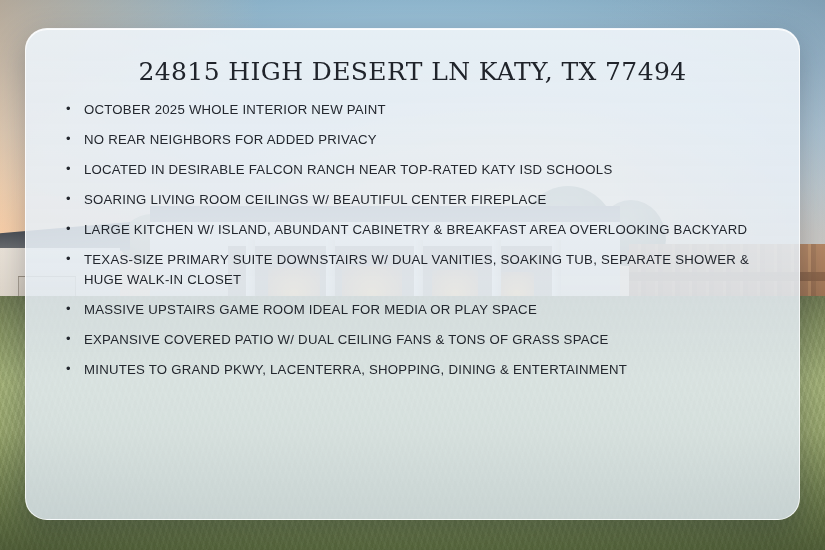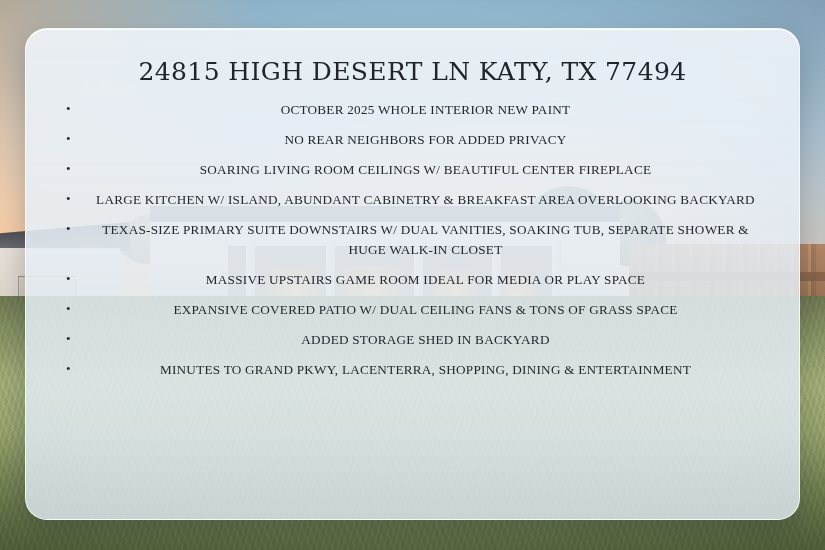--- a/index.html
+++ b/index.html
@@ -226,29 +226,28 @@
     text-transform: uppercase;
   }
 
   .bullets {
     list-style: none;
     margin: 0;
     padding: 0 6px 0 14px;
   }
   .bullets li {
     position: relative;
-    font-family: Liberation Serif, serif;
+    font-family: Liberation Sans, sans-serif;
     font-size: 13.2px;
     line-height: 1.55;
     letter-spacing: 0.25px;
     color: #23272e;
     text-transform: uppercase;
     padding: 0 0 0 18px;
     margin: 0 0 9.5px 0;
-    text-align: center;
   }
   .bullets li::before {
     content: "•";
     position: absolute;
     left: 0;
     top: -1px;
     font-size: 13px;
     color: #23272e;
   }
   .bullets li.wrap {
@@ -296,23 +295,23 @@
   <div class="lawn-shadow"></div>
   <div class="lawn-bottom-dark"></div>
 
   <div class="vignette"></div>
 
   <div class="card">
     <div class="card-title">24815 High Desert Ln Katy, TX 77494</div>
     <ul class="bullets">
       <li>October 2025 whole interior new paint</li>
       <li>No rear neighbors for added privacy</li>
+      <li>Located in desirable Falcon Ranch near top-rated Katy ISD schools</li>
       <li>Soaring living room ceilings w/ beautiful center fireplace</li>
       <li>Large kitchen w/ island, abundant cabinetry &amp; breakfast area overlooking backyard</li>
       <li class="wrap">Texas-size primary suite downstairs w/ dual vanities, soaking tub, separate shower &amp; huge walk-in closet</li>
       <li>Massive upstairs game room ideal for media or play space</li>
       <li>Expansive covered patio w/ dual ceiling fans &amp; tons of grass space</li>
-      <li>Added storage shed in backyard</li>
       <li>Minutes to Grand Pkwy, LaCenterra, shopping, dining &amp; entertainment</li>
     </ul>
   </div>
 
 </div>
 
 </body></html>

